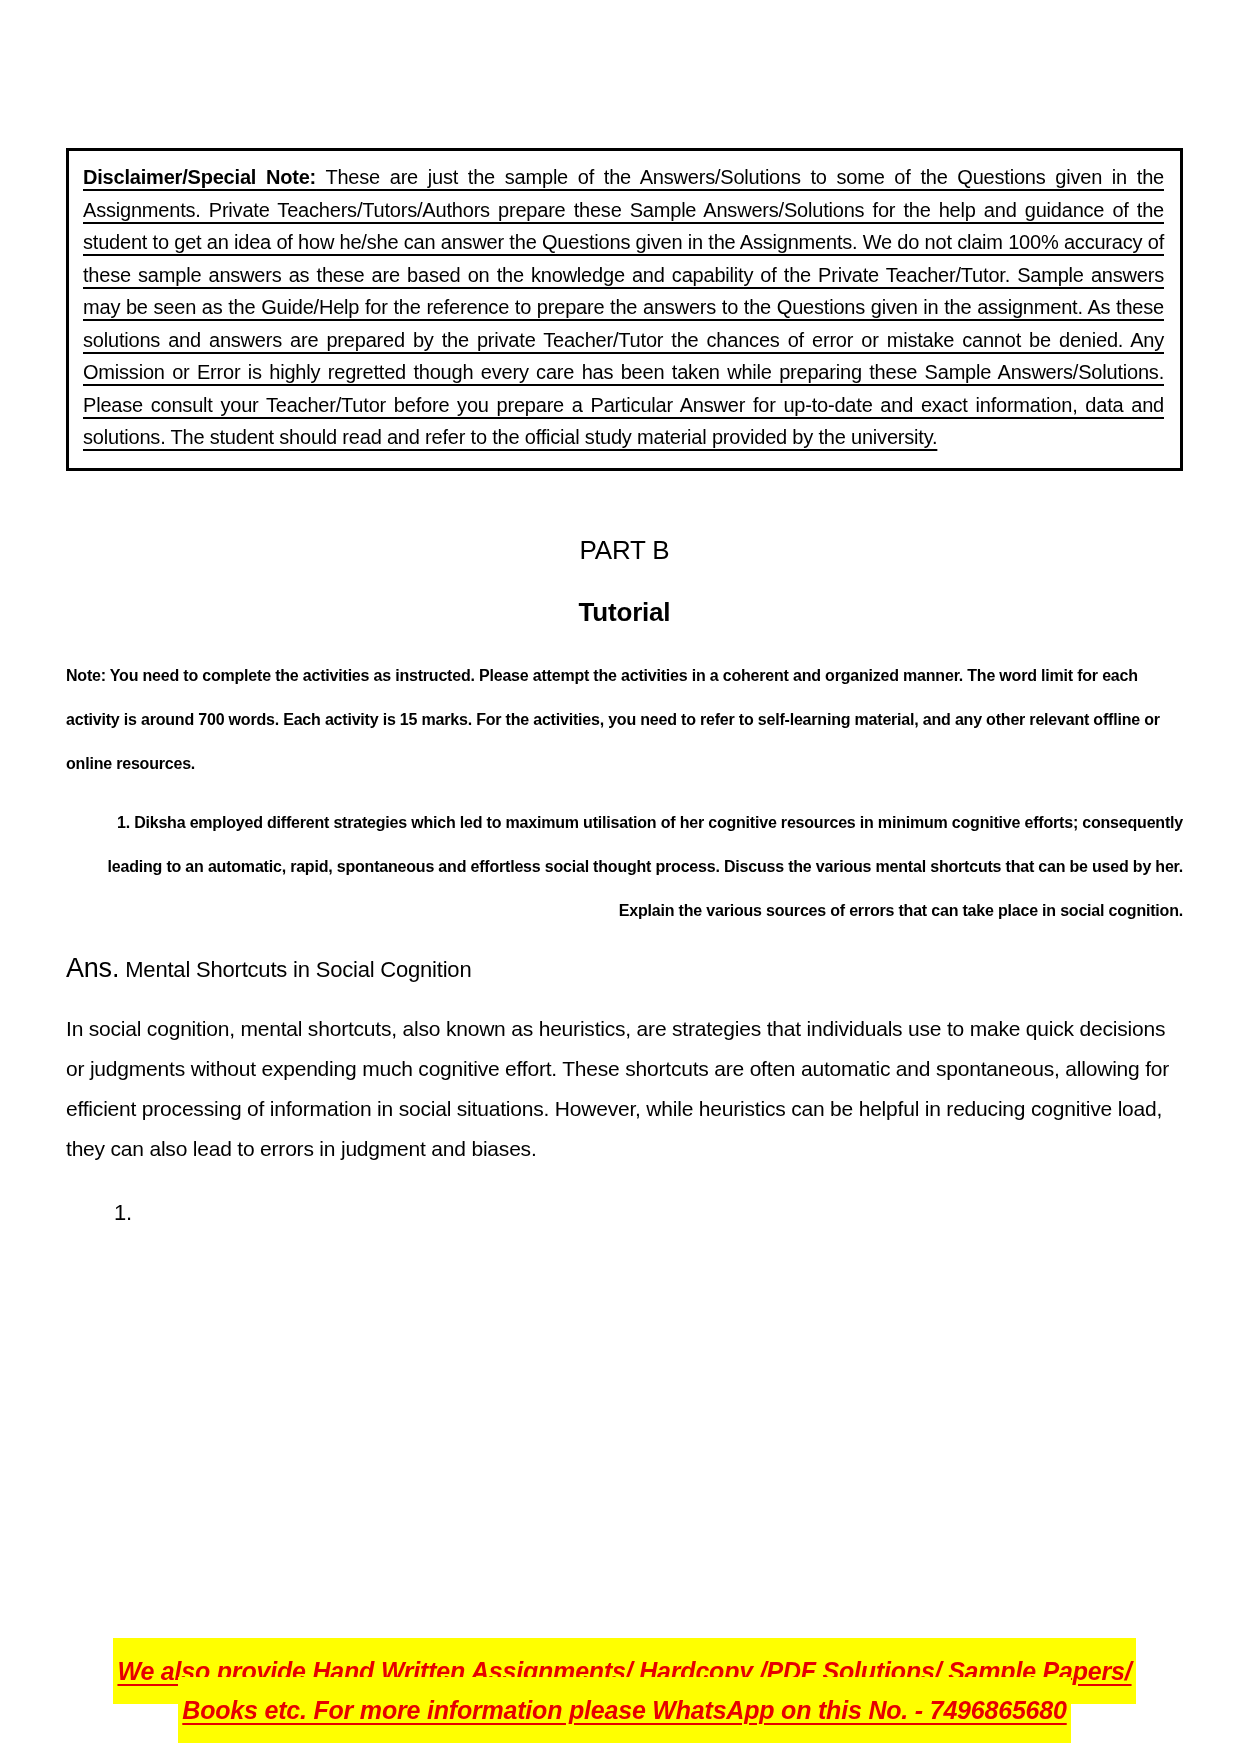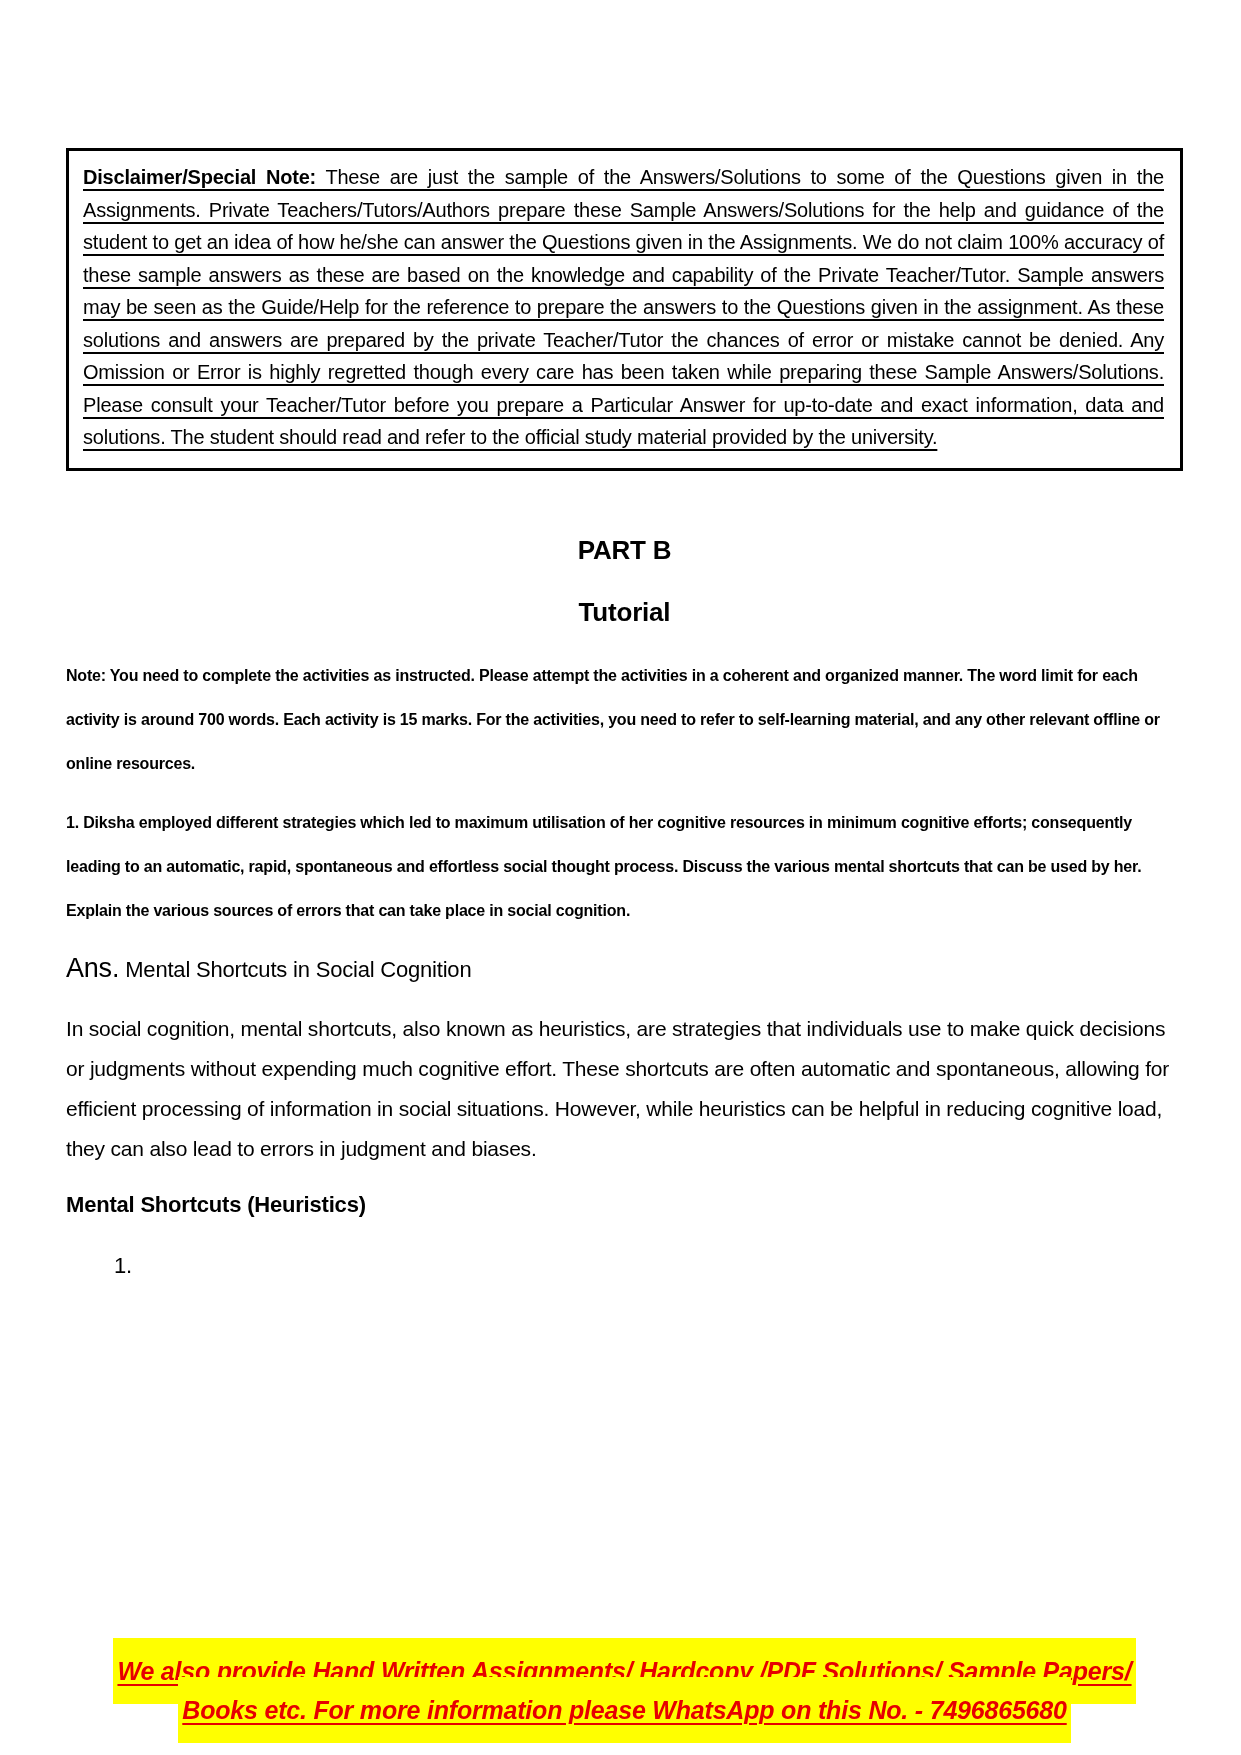--- a/index.html
+++ b/index.html
@@ -33,37 +33,37 @@
     text-underline-offset: 5px;
     text-decoration-thickness: 1.5px;
   }
   .disclaimer-label { font-weight: bold; margin-top: 28px; }
 
   
   .part-heading {
     margin-top: 64px;
     text-align: center;
     font-size: 26px;
-    font-weight: bold;
+    font-weight: normal;
   }
   .subtitle-heading {
     margin-top: 31px;
     text-align: center;
     font-size: 26px;
     font-weight: bold;
   }
 
   
   .bold-para {
     font-weight: bold;
     font-size: 16px;
     line-height: 44px;
   }
   .note-para { margin-top: 26px; }
-  .question-para { margin-top: 15px; }
+  .question-para { margin-top: 15px; text-align: right; }
 
   
   .ans-heading {
     margin-top: 18px;
     font-weight: normal;
     line-height: 34px;
   }
   .ans-label { font-size: 27px; }
   .ans-title { font-size: 22px; margin-left: 6px; }
 
@@ -142,21 +142,20 @@
   <h2 class="subtitle-heading">Tutorial</h2>
 
   <p class="bold-para note-para">Note: You need to complete the activities as instructed. Please attempt the activities in a coherent and organized manner. The word limit for each activity is around 700 words. Each activity is 15 marks. For the activities, you need to refer to self-learning material, and any other relevant offline or online resources.</p>
 
   <p class="bold-para question-para">1. Diksha employed different strategies which led to maximum utilisation of her cognitive resources in minimum cognitive efforts; consequently leading to an automatic, rapid, spontaneous and effortless social thought process. Discuss the various mental shortcuts that can be used by her. Explain the various sources of errors that can take place in social cognition.</p>
 
   <h3 class="ans-heading"><span class="ans-label">Ans.</span><span class="ans-title">Mental Shortcuts in Social Cognition</span></h3>
 
   <p class="answer-para">In social cognition, mental shortcuts, also known as heuristics, are strategies that individuals use to make quick decisions or judgments without expending much cognitive effort. These shortcuts are often automatic and spontaneous, allowing for efficient processing of information in social situations. However, while heuristics can be helpful in reducing cognitive load, they can also lead to errors in judgment and biases.</p>
 
-  <h4 class="sub-heading">Mental Shortcuts (Heuristics)</h4>
 
   <div class="list">
     <div class="list-item">
       <span class="list-number">1.</span>
       <div class="list-content">
       </div>
     </div>
   </div>
 
   <div class="footer">

